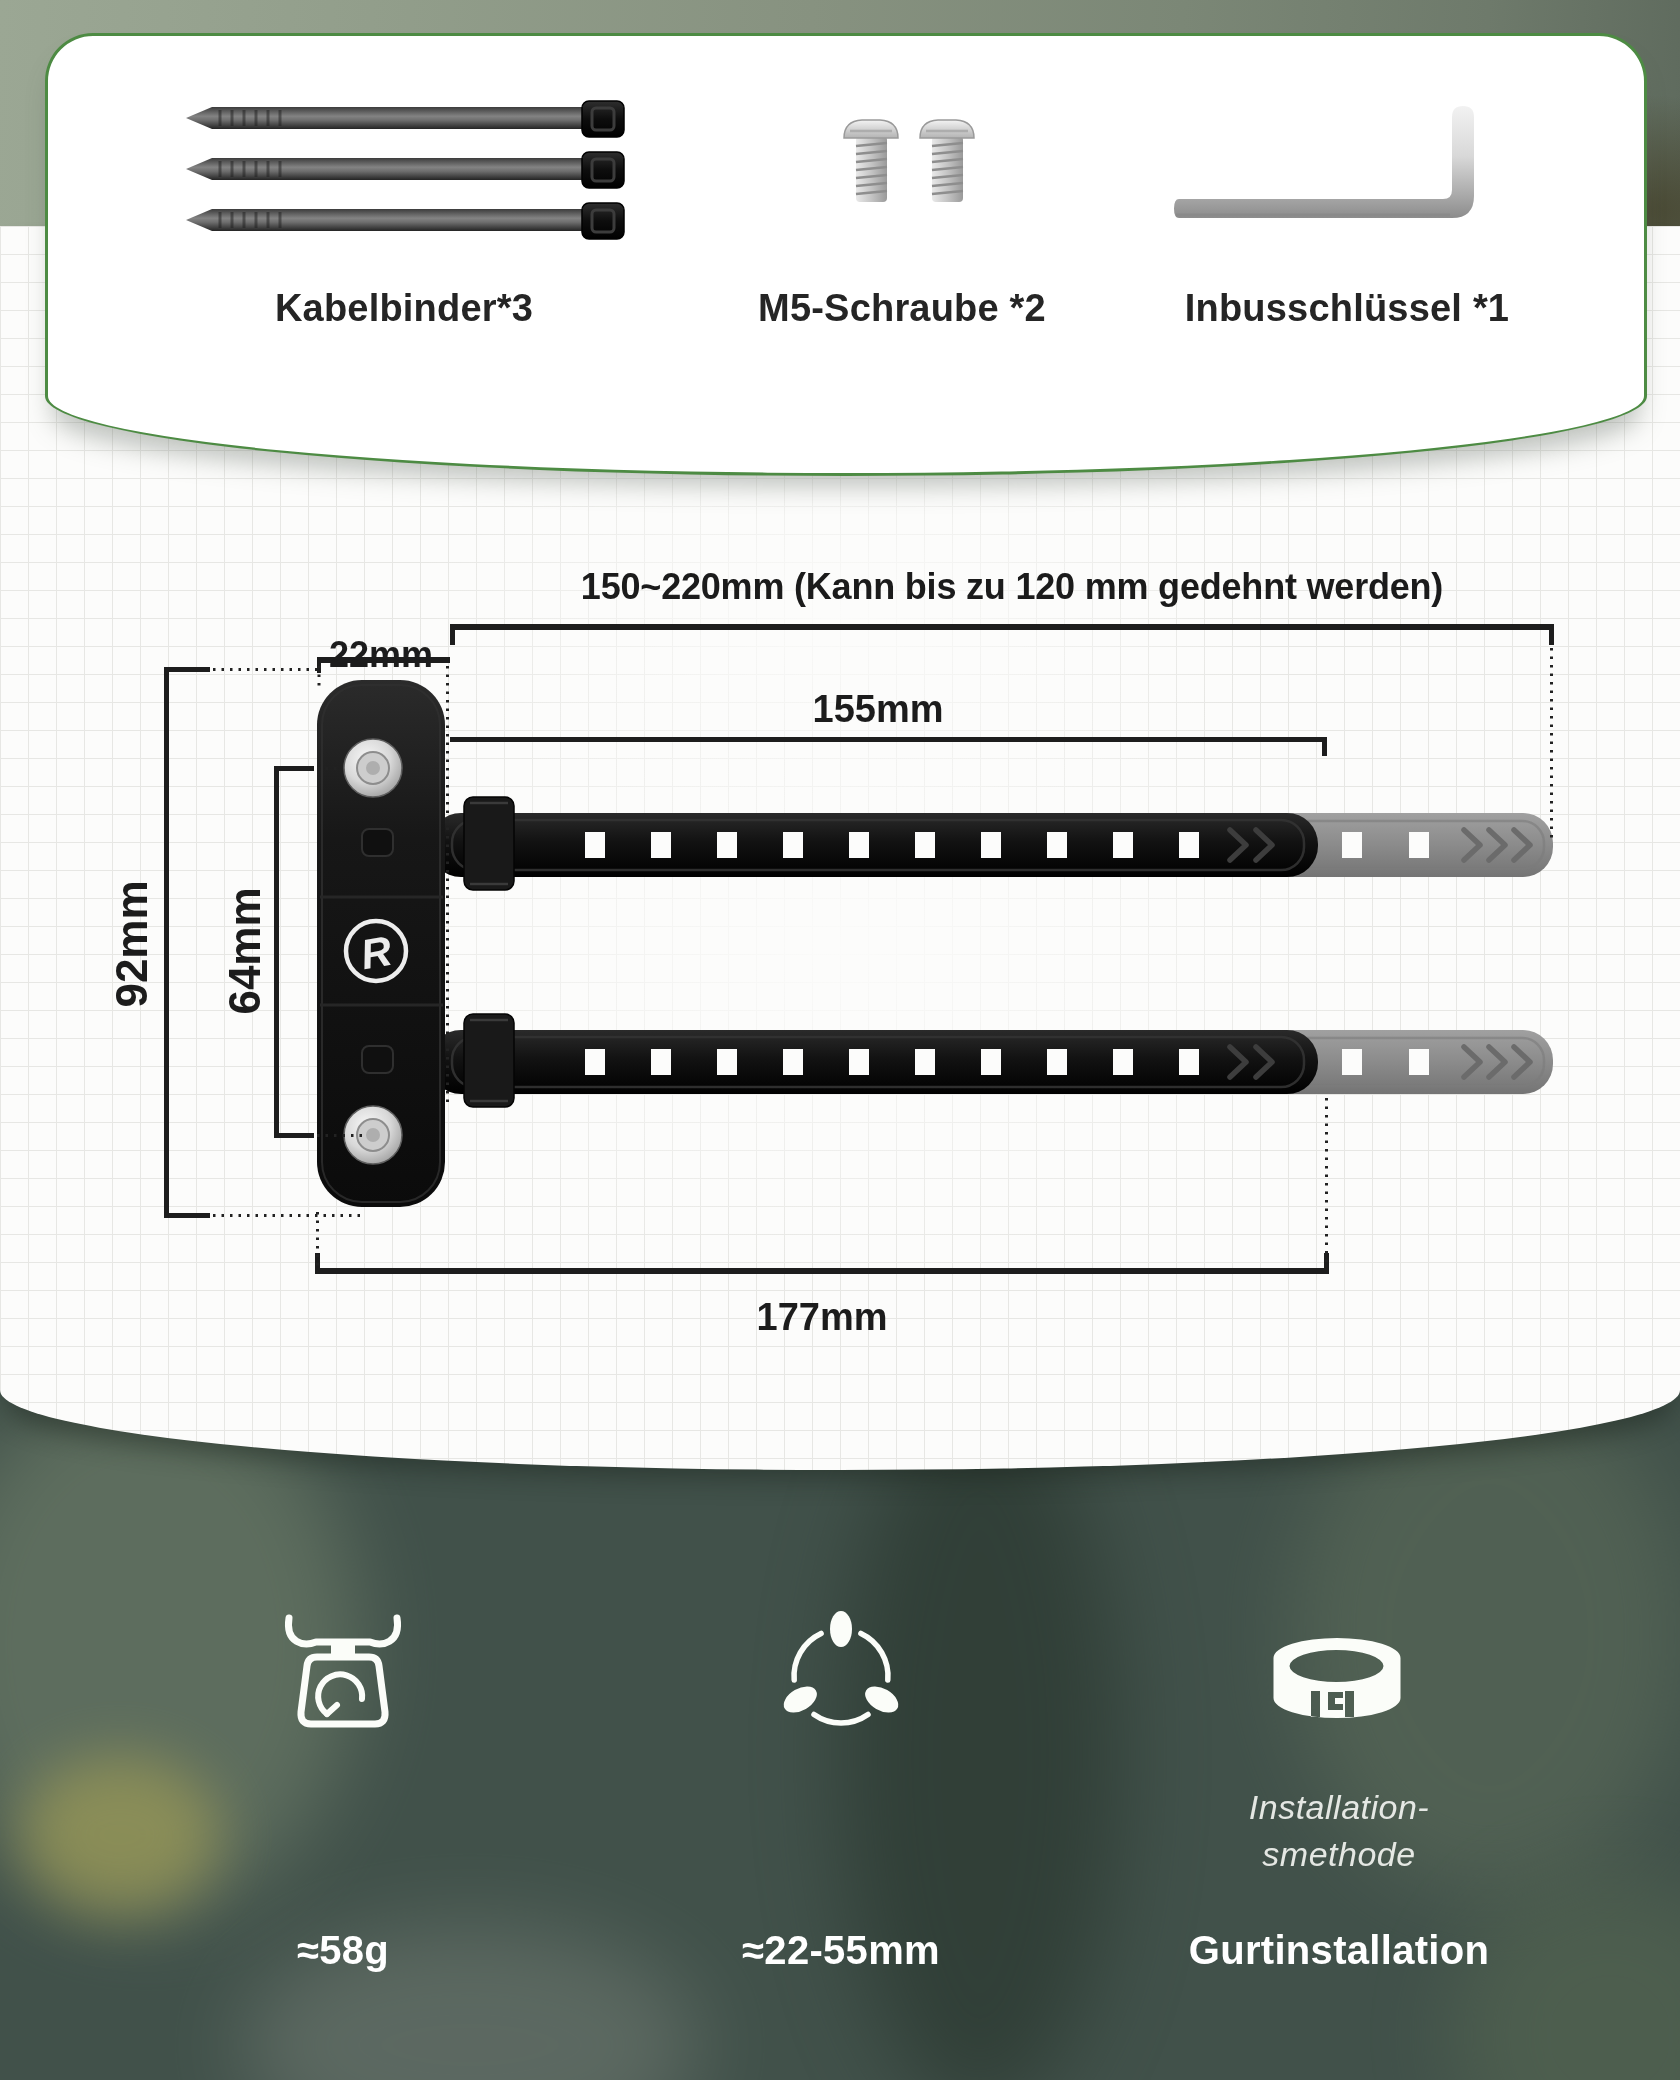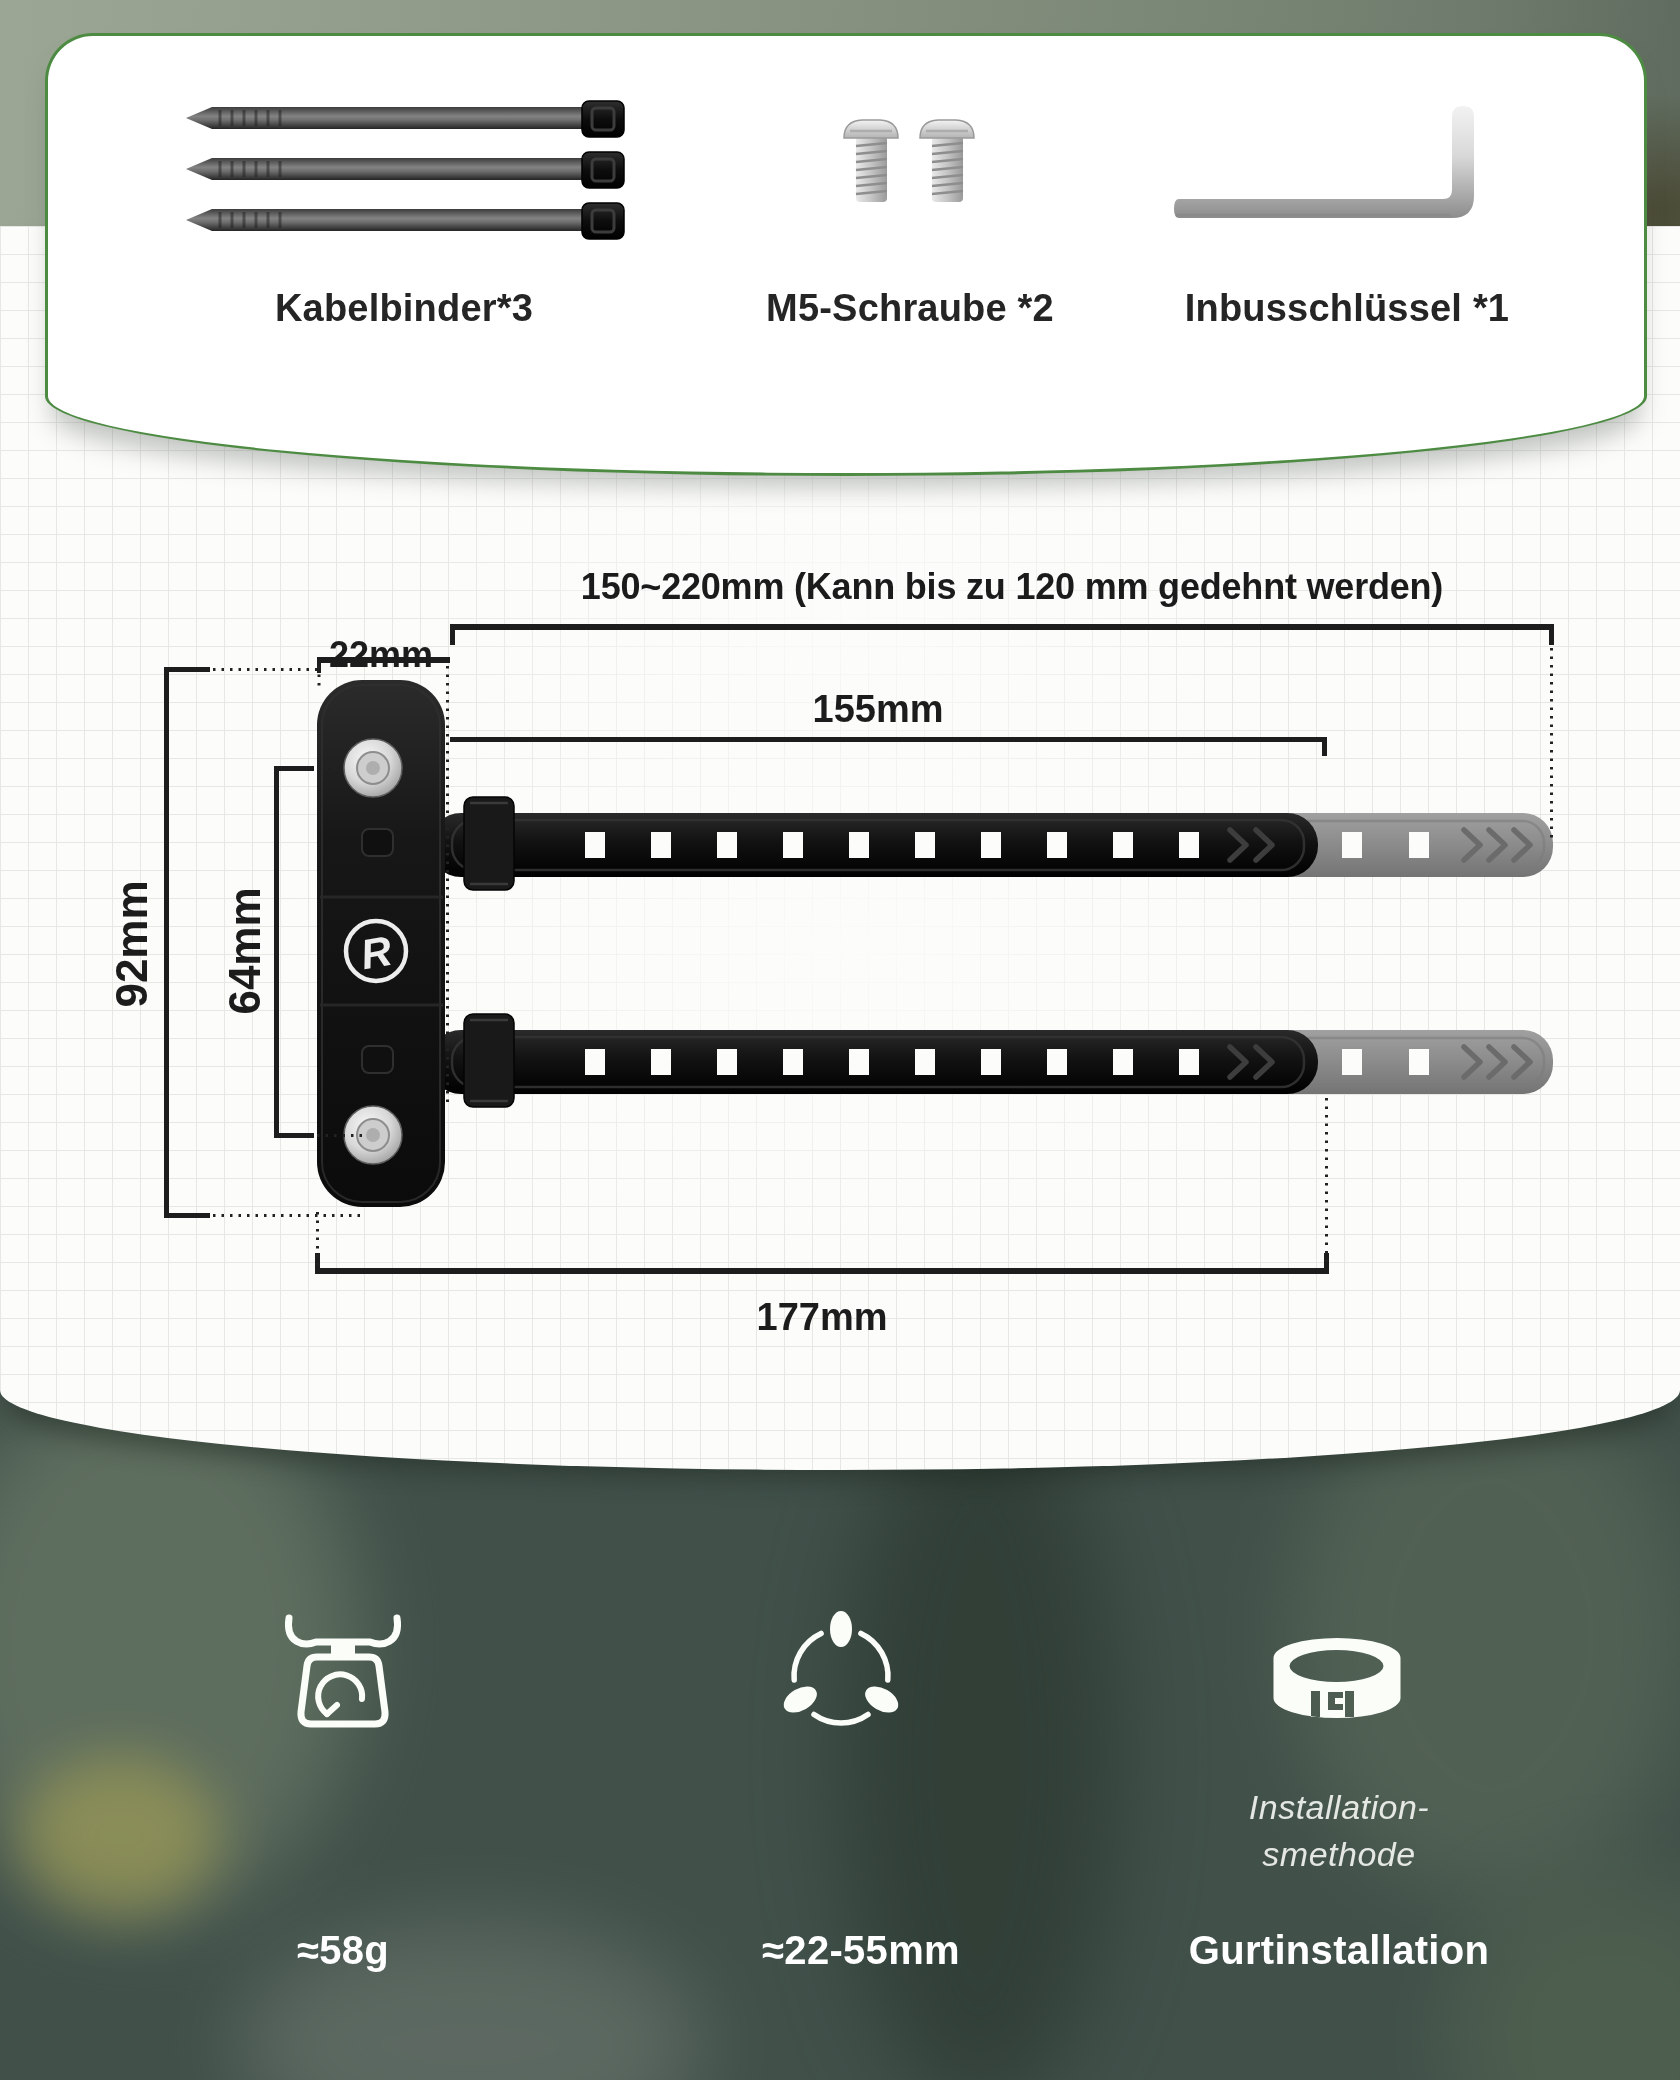--- a/index.html
+++ b/index.html
@@ -373,33 +373,33 @@
       <path fill="#fbfdf9" fill-rule="evenodd" d="
         M 1273.5,1658 A 63.5 20 0 0 1 1400.5,1658 L 1400.5,1698 A 63.5 20 0 0 1 1273.5,1698 Z
         M 1289.5,1666 A 47 16 0 1 0 1383.5,1666 A 47 16 0 1 0 1289.5,1666 Z
         M 1311,1691 L 1320,1691 L 1320,1717 L 1311,1717 Z
         M 1345,1691 L 1354,1691 L 1354,1717 L 1345,1717 Z
         M 1343,1692 L 1328,1692 L 1328,1710 L 1343,1710 L 1343,1704 L 1335,1704 L 1335,1698 L 1343,1698 Z"></path>
     </g>
   </svg>
 
   <div class="lbl kit-label" style="left:404px; top:287px;">Kabelbinder*3</div>
-  <div class="lbl kit-label" style="left:902px; top:287px;margin-left:8px;">M5-Schraube *2</div>
+  <div class="lbl kit-label" style="left:902px; top:287px;">M5-Schraube *2</div>
   <div class="lbl kit-label" style="left:1347px; top:287px;">Inbusschlüssel *1</div>
 
   <div class="lbl diagram-title" style="left:1012px; top:566px;">150~220mm (Kann bis zu 120 mm gedehnt werden)</div>
 
   <div class="lbl dim dim-sm" style="left:381px; top:634px;">22mm</div>
   <div class="lbl dim dim-md" style="left:878px; top:688px;">155mm</div>
   <div class="dim-rot" style="left:132px; top:944px;">92mm</div>
   <div class="dim-rot" style="left:245px; top:951px;">64mm</div>
   <div class="lbl dim dim-md" style="left:822px; top:1296px;">177mm</div>
 
   <div class="feat-label" style="left:1339px; top:1784px;">
     <span>Installation-</span><br>
     <span>smethode</span>
   </div>
 
   <div class="feat-value" style="left:343px; top:1928px;">≈58g</div>
-  <div class="feat-value" style="left:841px; top:1928px;margin-left:20px;">≈22-55mm</div>
+  <div class="feat-value" style="left:841px; top:1928px;">≈22-55mm</div>
   <div class="feat-value" style="left:1339px; top:1928px;">Gurtinstallation</div>
 
 </div>
 
 </body></html>

